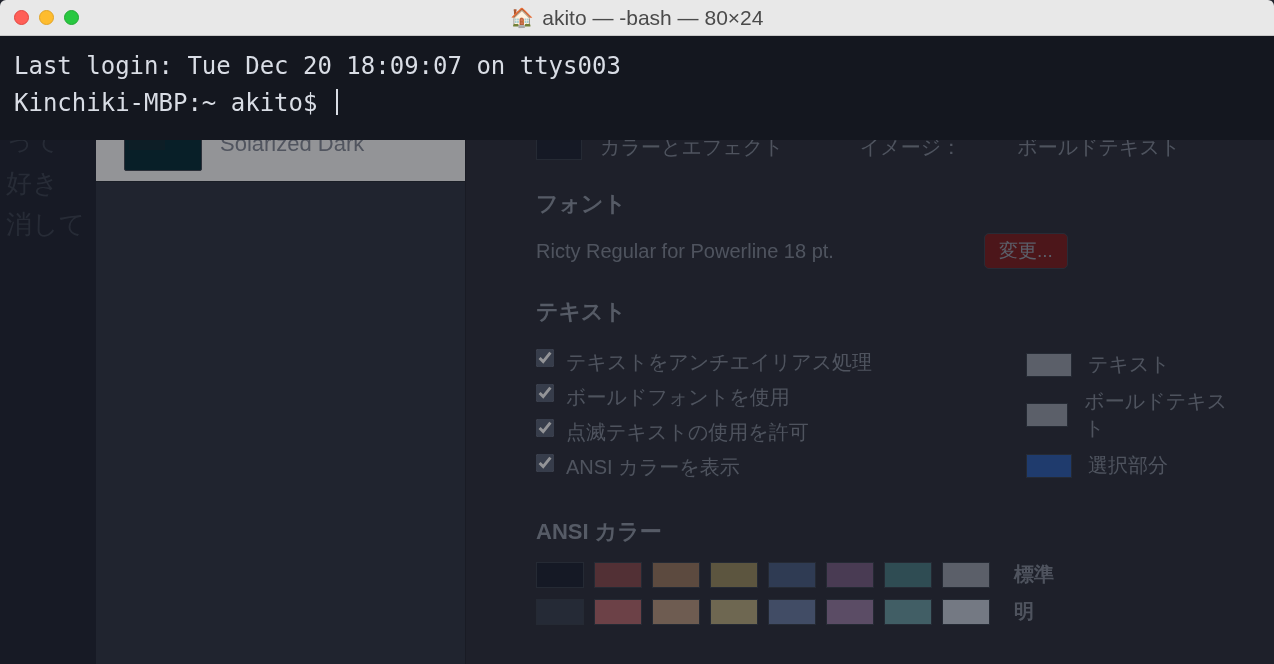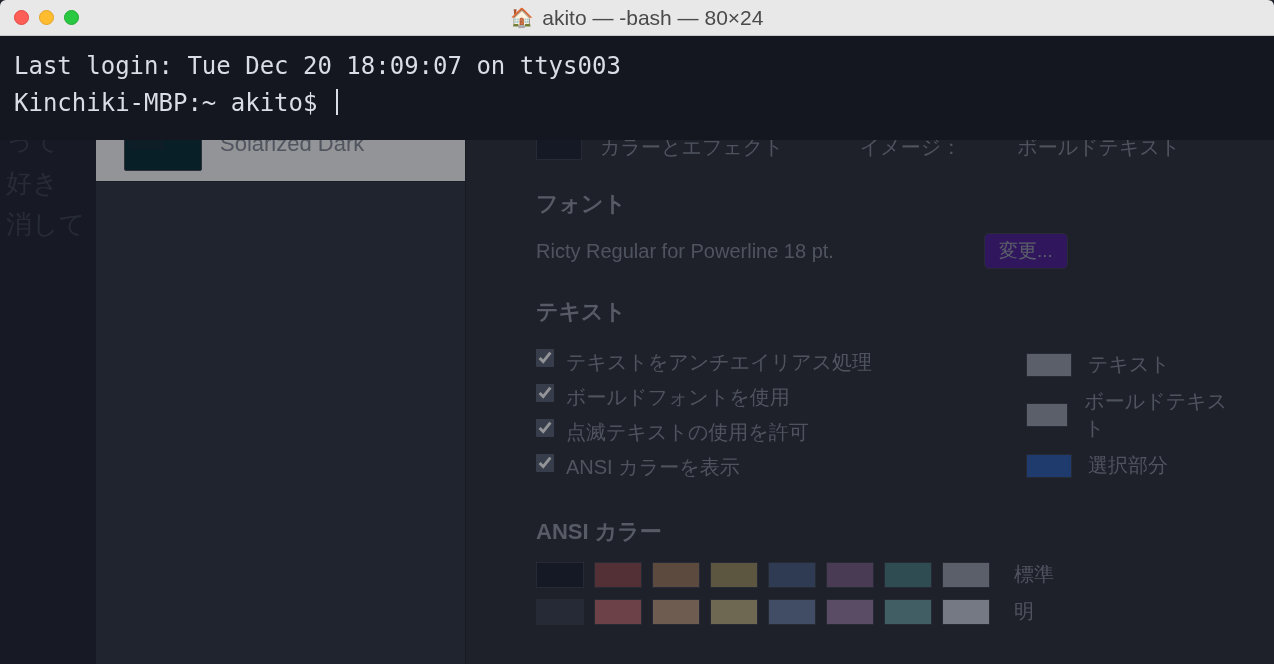--- a/index.html
+++ b/index.html
@@ -72,32 +72,32 @@
   .section-title { color:#9198a6; font-size:22px; font-weight:600; margin-top:28px; margin-bottom:14px; }
   .section-title.first{ margin-top:40px;}
   .row { display:flex; align-items:center; gap:18px; margin-bottom:10px; }
   .swatch {
     width:46px; height:24px; border:1px solid #3a3f4c; background:#1c2130; display:inline-block;
   }
   .swatch.light{ background:#9aa0ad;}
   .swatch.blue { background:#2f5fb3;}
   .row .label { color:#848b99; }
   .btn {
-    border:1px solid #3e4350; background:#4c1d95; color:#9aa0ad;
+    border:1px solid #3e4350; background:#7f1d1d; color:#9aa0ad;
     padding:4px 14px; border-radius:5px; font-size:19px;text-align:center;
   }
   .chk {
     display:flex; align-items:flex-start; gap:12px; margin:8px 0; font-size:20px;
   }
   .chk input { width:18px; height:18px; accent-color:#5a6375; }
   .text-opts { display:flex; gap:60px; }
   .text-left { flex:0 0 430px; }
   .color-row { display:flex; align-items:center; gap:16px; margin:10px 0; }
 
-  .ansi-grid { display:flex; gap:10px; align-items:flex-end; margin-top:10px;}
+  .ansi-grid { display:flex; gap:10px; align-items:flex-end; margin-top:10px;font-weight:bold;}
   .ansi-swatch{ width:48px; height:26px; border:1px solid #3a3f4c; }
   .ansi-label { margin-left:14px; color:#848b99; font-size:20px;}
 
   
   .mac-titlebar {
     position:absolute; left:0; right:0; top:0; height:30px;
     background:#2e323c; border-bottom:1px solid #1e2129;
   }
 
   

